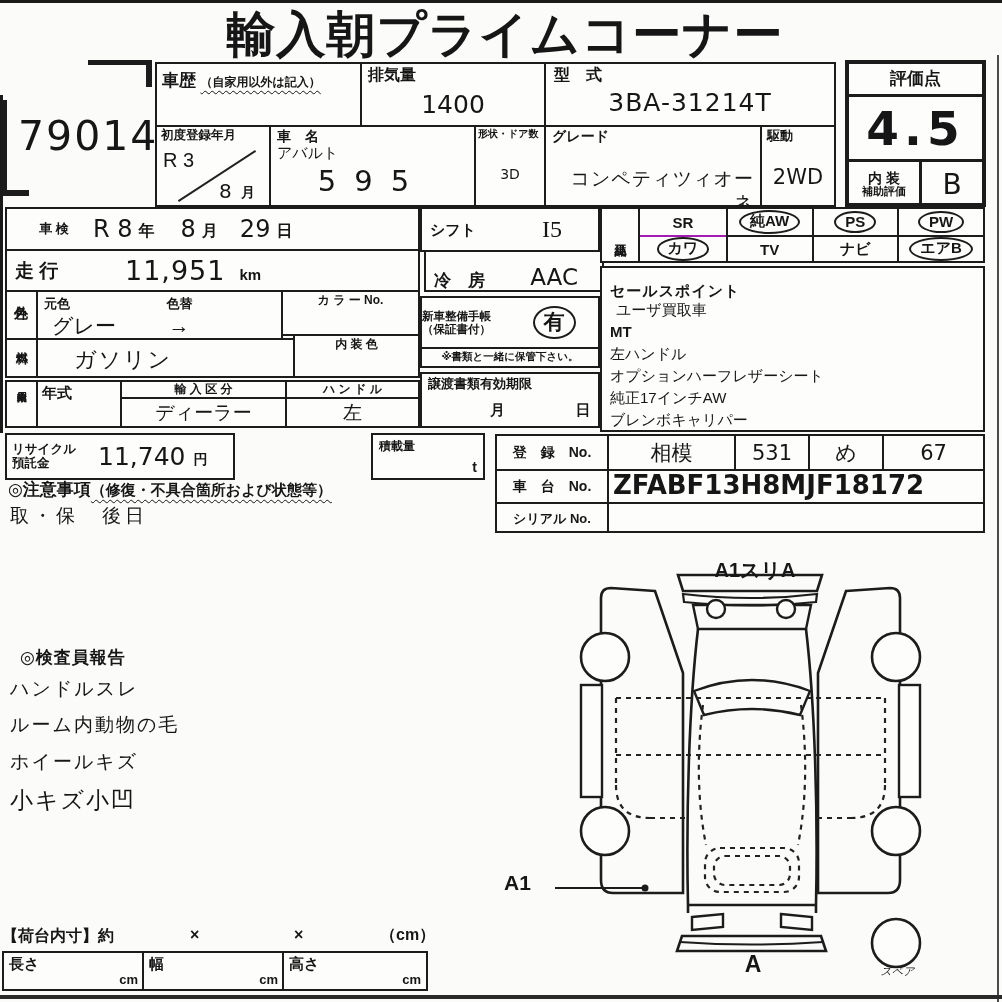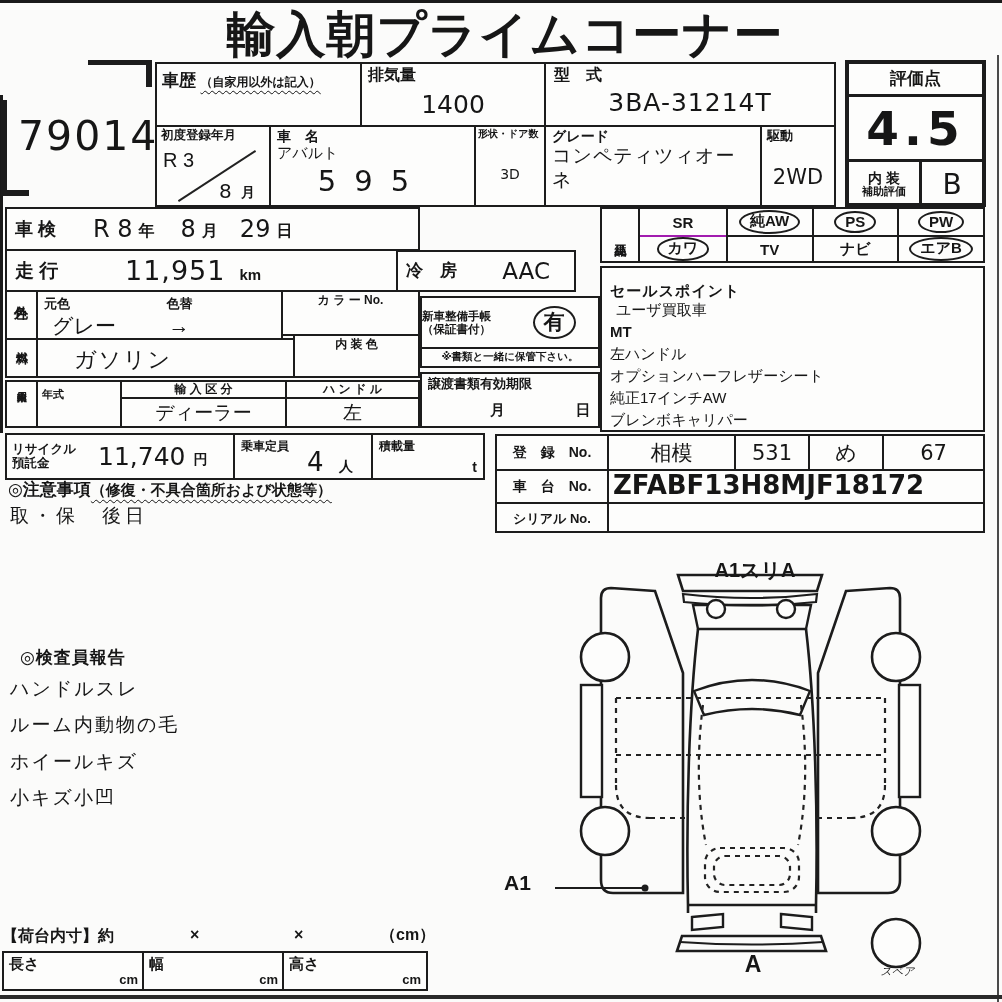--- a/index.html
+++ b/index.html
@@ -58,41 +58,41 @@
     <div class="hdr" style="font-size:14px;">車　名</div>
     <div style="font-size:15px;">アバルト</div>
     <div class="num" style="font-size:29px;text-align:center;letter-spacing:18px;margin-top:1px;">595</div>
   </div>
   <div class="cell" style="left:474px;top:125px;width:72px;height:82px;padding:2px 2px;">
     <div class="hdr" style="font-size:10px;white-space:nowrap;">形状・ドア数</div>
     <div class="num" style="font-size:14px;text-align:center;margin-top:26px;">3D</div>
   </div>
   <div class="cell" style="left:544px;top:125px;width:218px;height:82px;padding:2px 6px;">
     <div class="hdr" style="font-size:14px;">グレード</div>
-    <div style="font-size:19px;text-align:left;line-height:1.3;letter-spacing:1px;">コンペティツィオーネ</div>
+    <div style="font-size:19px;text-align:right;line-height:1.3;letter-spacing:1px;margin-top:23px;">コンペティツィオーネ</div>
   </div>
   <div class="cell" style="left:760px;top:125px;width:76px;height:82px;padding:2px 5px;">
     <div class="hdr" style="font-size:13px;">駆動</div>
     <div class="num" style="font-size:21px;text-align:center;margin-top:22px;">2WD</div>
   </div>
 
   <div class="cell" style="left:845px;top:60px;width:141px;height:147px;border-width:4px;">
     <div class="ctr hdr" style="height:30px;border-bottom:3px solid #1c1c1c;font-size:17px;">評価点</div>
     <div class="ctr num" style="height:62px;font-size:47px;font-weight:bold;letter-spacing:5px;border-bottom:3px solid #1c1c1c;">4.5</div>
     <div style="display:flex;height:45px;">
       <div class="ctr" style="width:70px;border-right:3px solid #1c1c1c;flex-direction:column;">
         <span class="hdr" style="font-size:14px;">内 装</span>
         <span class="hdr" style="font-size:11px;">補助評価</span>
       </div>
       <div class="ctr num" style="flex:1;font-size:28px;">B</div>
     </div>
   </div>
 
   <div class="cell" style="left:5px;top:207px;width:415px;height:44px;display:flex;align-items:center;padding:0 8px;">
-    <span class="hdr" style="font-size:18px;width:78px;">車 検</span>
+    <span class="hdr" style="font-size:13px;width:78px;text-align:center;">車 検</span>
     <span class="num" style="font-size:24px;">R 8</span>
     <span class="hdr" style="font-size:16px;margin:4px 26px 0 6px;">年</span>
     <span class="num" style="font-size:24px;">8</span>
     <span class="hdr" style="font-size:16px;margin:4px 22px 0 6px;">月</span>
     <span class="num" style="font-size:24px;">29</span>
     <span class="hdr" style="font-size:16px;margin:4px 0 0 6px;">日</span>
   </div>
   <div class="cell" style="left:5px;top:249px;width:415px;height:43px;display:flex;align-items:center;padding:0 8px;">
     <span class="hdr" style="font-size:19px;width:110px;">走 行</span>
     <span class="num" style="font-size:27px;letter-spacing:1px;">11,951</span>
@@ -122,33 +122,37 @@
   </div>
   <div class="cell" style="left:293px;top:334px;width:127px;height:44px;padding:2px 6px;">
     <div class="hdr" style="font-size:12px;text-align:center;">内 装 色</div>
     <div></div>
   </div>
 
   <div class="cell" style="left:5px;top:380px;width:33px;height:48px;">
     <div class="vert" style="font-size:10px;margin:2px auto;letter-spacing:0;">輸入車用</div>
   </div>
   <div class="cell" style="left:36px;top:380px;width:86px;height:48px;padding:2px 4px;">
-    <span class="hdr" style="font-size:11px;">年式</span>
+    <span class="hdr" style="font-size:15px;">年式</span>
     <div></div>
   </div>
   <div class="cell" style="left:285px;top:380px;width:135px;height:48px;">
     <div class="hdr" style="font-size:12px;text-align:center;border-bottom:2px solid #1c1c1c;padding:1px 0;">ハ ン ド ル</div>
     <div style="font-size:19px;text-align:center;margin-top:1px;">左</div>
   </div>
   <div class="cell" style="left:120px;top:380px;width:167px;height:48px;">
     <div class="hdr" style="font-size:12px;text-align:center;border-bottom:2px solid #1c1c1c;padding:1px 0;">輸 入 区 分</div>
     <div style="font-size:19px;text-align:center;margin-top:1px;">ディーラー</div>
   </div>
 
-  <div class="cell" style="left:396px;top:250px;width:180px;height:42px;display:flex;align-items:center;padding:0 8px;">
+  <div class="cell" style="left:420px;top:207px;width:180px;height:45px;display:flex;align-items:center;padding:0 8px;">
+    <span class="hdr" style="font-size:15px;flex:1;">シフト</span>
+    <span style="font-size:24px;font-family:'Liberation Serif','DejaVu Serif',serif;margin-right:28px;">I5</span>
+  </div>
+  <div class="cell" style="left:424px;top:250px;width:180px;height:42px;display:flex;align-items:flex-end;padding:0 8px;">
     <span class="hdr" style="font-size:17px;flex:1;">冷　房</span>
     <span class="num" style="font-size:23px;margin-right:16px;">AAC</span>
   </div>
   <div class="cell" style="left:420px;top:296px;width:180px;height:72px;border-width:2.5px;">
     <div style="display:flex;height:49px;align-items:center;">
       <div style="width:88px;">
         <div class="hdr" style="font-size:11.5px;">新車整備手帳</div>
         <div class="hdr" style="font-size:11.5px;">（保証書付）</div>
       </div>
       <div style="flex:1;text-align:center;">
@@ -210,25 +214,20 @@
   </div>
 
   <div class="cell" style="left:5px;top:433px;width:230px;height:47px;display:flex;align-items:center;padding:0 5px;">
     <div style="width:86px;">
       <div class="hdr" style="font-size:12.5px;">リサイクル</div>
       <div class="hdr" style="font-size:12.5px;">預託金</div>
     </div>
     <span class="num" style="font-size:25px;">11,740</span>
     <span class="hdr" style="font-size:14px;margin:6px 0 0 8px;">円</span>
   </div>
-  <div class="cell" style="left:233px;top:433px;width:140px;height:47px;padding:1px 6px;">
-    <span class="hdr" style="font-size:12px;">乗車定員</span>
-    <span class="num" style="font-size:26px;position:absolute;left:72px;top:12px;">4</span>
-    <span class="hdr" style="font-size:14px;position:absolute;left:104px;top:24px;">人</span>
-  </div>
   <div class="cell" style="left:371px;top:433px;width:114px;height:47px;padding:1px 6px;">
     <span class="hdr" style="font-size:12px;">積載量</span>
     <span></span>
     <span class="hdr" style="font-size:14px;position:absolute;right:6px;bottom:3px;">t</span>
   </div>
 
   <div class="cell" style="left:495px;top:434px;width:490px;height:99px;border-width:2.5px;">
     <div style="display:flex;height:33px;border-bottom:2px solid #1c1c1c;">
       <div class="ctr hdr" style="width:110px;border-right:2px solid #1c1c1c;font-size:14px;">登　録　No.</div>
       <div class="ctr" style="width:125px;font-size:21px;">相模</div>
@@ -248,21 +247,21 @@
 
   <div class="abs" style="left:8px;top:478px;font-weight:bold;">
     <span style="font-size:17px;">◎注意事項</span><span class="wavy" style="font-size:15px;">（修復・不具合箇所および状態等）</span>
   </div>
   <div class="abs" style="left:10px;top:503px;font-size:19px;letter-spacing:4px;">取・保　後日</div>
 
   <div class="abs" style="left:20px;top:646px;font-size:17px;font-weight:bold;letter-spacing:1px;">◎検査員報告</div>
   <div class="abs" style="left:10px;top:676px;font-size:19px;letter-spacing:2px;">ハンドルスレ</div>
   <div class="abs" style="left:10px;top:712px;font-size:19px;letter-spacing:2px;">ルーム内動物の毛</div>
   <div class="abs" style="left:10px;top:749px;font-size:19px;letter-spacing:2px;">ホイールキズ</div>
-  <div class="abs" style="left:10px;top:785px;font-size:19px;letter-spacing:2px;">小キズ小凹</div>
+  <div class="abs" style="left:10px;top:785px;font-size:23px;letter-spacing:2px;">小キズ小凹</div>
 
   <svg class="abs" style="left:555px;top:545px;" width="445" height="450" viewBox="0 0 445 450">
 
     <path class="solid" stroke-width="2.6" d="M100,46 L56,43 Q46,43 46,53 L46,335 Q46,348 58,348 L128,348 L128,128 Z"></path>
     <rect x="26" y="140" width="21" height="112" fill="#fdfdfc" stroke="#1c1c1c" stroke-width="2.4"></rect>
     <circle cx="50" cy="112" r="24" fill="#fdfdfc" stroke="#1c1c1c" stroke-width="2.6"></circle>
     <circle cx="50" cy="286" r="24" fill="#fdfdfc" stroke="#1c1c1c" stroke-width="2.6"></circle>
 
     <path class="solid" stroke-width="2.6" d="M291,46 L335,43 Q345,43 345,53 L345,335 Q345,348 333,348 L263,348 L263,128 Z"></path>
     <rect x="344" y="140" width="21" height="112" fill="#fdfdfc" stroke="#1c1c1c" stroke-width="2.4"></rect>

